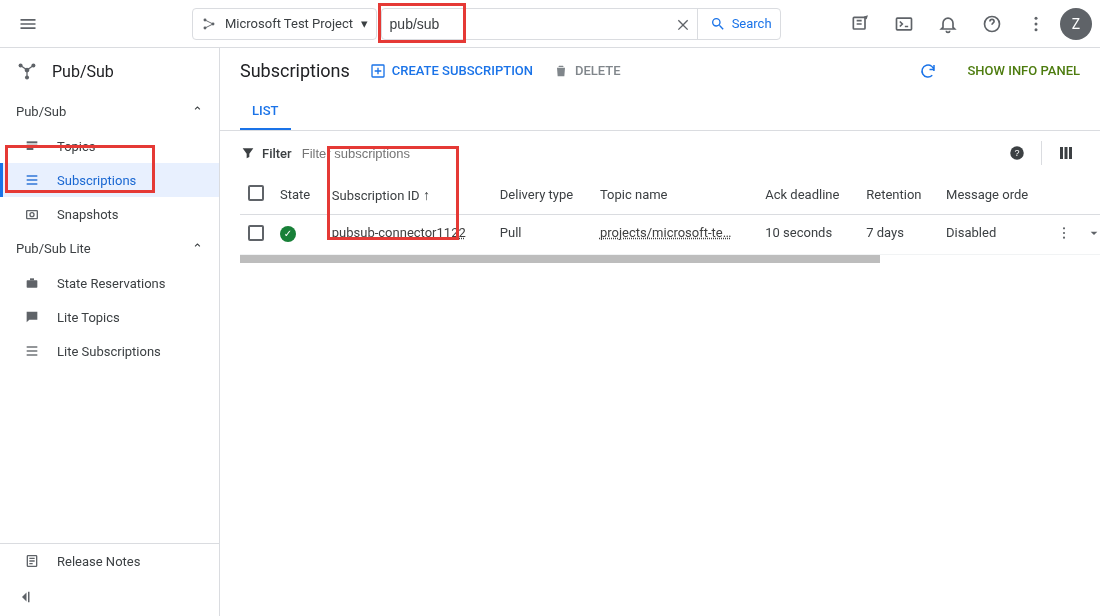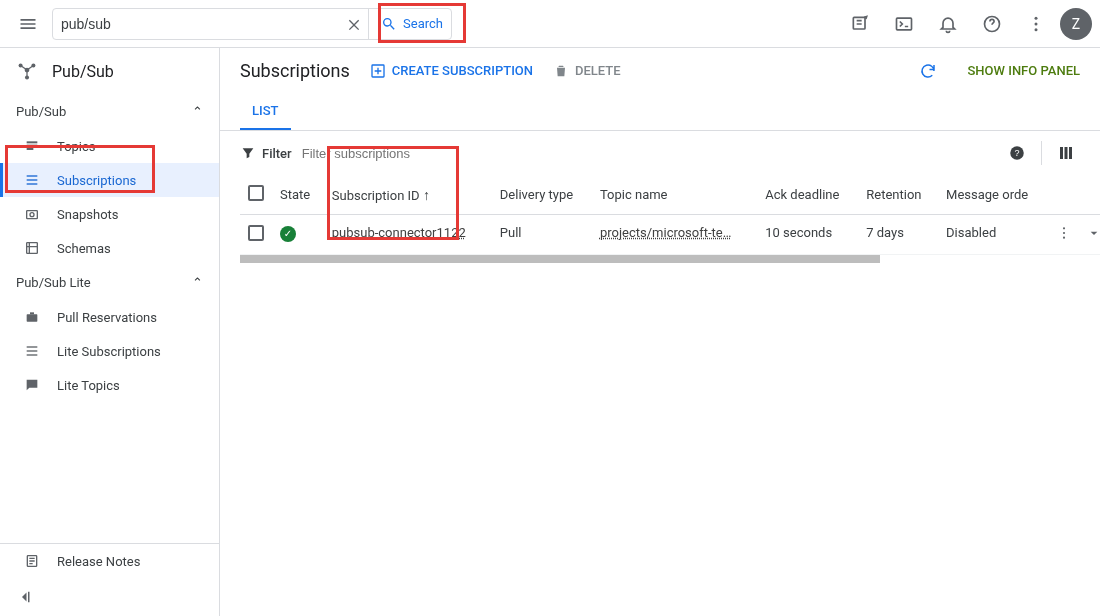--- a/index.html
+++ b/index.html
@@ -215,20 +215,33 @@
 </head>
 <body>
 
 <div class="topbar">
   <div class="icon-btn">
     <svg width="20" height="20" viewBox="0 0 24 24" fill="#5f6368">
         <path d="M3 6h18v2H3V6zm0 5h18v2H3v-2zm0 5h18v2H3v-2z"></path>
       </svg>
   </div>
 
+  <div class="project-picker">
+    <span>
+      <svg width="16" height="16" viewBox="0 0 24 24">
+          <circle cx="6" cy="6" r="2.2" fill="#5f6368"></circle>
+          <circle cx="6" cy="18" r="2.2" fill="#5f6368"></circle>
+          <circle cx="18" cy="12" r="2.2" fill="#5f6368"></circle>
+          <line x1="6" y1="6" x2="18" y2="12" stroke="#5f6368" stroke-width="1.4"></line>
+          <line x1="6" y1="18" x2="18" y2="12" stroke="#5f6368" stroke-width="1.4"></line>
+        </svg>
+    </span>
+    <span>Microsoft Test Project</span>
+    <span>▾</span>
+  </div>
 
   <div class="search-box" style="position:relative;">
     <input class="search-input" value="pub/sub" style="">
     <span class="icon-btn" style="width:28px;height:28px;">
       <svg width="16" height="16" viewBox="0 0 24 24" fill="#5f6368">
           <path d="M18.3 5.71L12 12.01l-6.3-6.3-1.41 1.41 6.3 6.3-6.3 6.29 1.41 1.42 6.3-6.3 6.3 6.3 1.41-1.42-6.3-6.29 6.3-6.3z"></path>
         </svg>
     </span>
     <span class="search-btn">
       <svg width="16" height="16" viewBox="0 0 24 24" fill="#1a73e8">
@@ -319,60 +332,51 @@
     </div>
     <div class="sidebar-item">
       <span class="sic">
           <svg width="16" height="16" viewBox="0 0 24 24" fill="none" stroke="#5f6368" stroke-width="2">
             <rect x="4" y="7" width="16" height="12" rx="1"></rect>
             <circle cx="12" cy="13" r="3"></circle>
           </svg>
         </span>
       <span>Snapshots</span>
     </div>
-    <div class="sidebar-item">
-      <span class="sic">
-          <svg width="16" height="16" viewBox="0 0 24 24" fill="none" stroke="#5f6368" stroke-width="2">
-            <rect x="4" y="4" width="16" height="16" rx="1"></rect>
-            <path d="M8 4v16M4 10h16"></path>
-          </svg>
-        </span>
-      <span>Schemas</span>
-    </div>
 
     <div class="sidebar-section-head">
       <span>Pub/Sub Lite</span>
       <span>⌃</span>
     </div>
     <div class="sidebar-item">
       <span class="sic">
           <svg width="16" height="16" viewBox="0 0 24 24" fill="#5f6368">
             <rect x="4" y="8" width="16" height="11" rx="1"></rect>
             <rect x="9" y="5" width="6" height="3"></rect>
           </svg>
         </span>
-      <span>Pull Reservations</span>
+      <span>State Reservations</span>
+    </div>
+    <div class="sidebar-item">
+      <span class="sic">
+          <svg width="16" height="16" viewBox="0 0 24 24" fill="#5f6368">
+            <path d="M4 4h16v12H8l-4 4V4z"></path>
+          </svg>
+        </span>
+      <span>Lite Topics</span>
     </div>
     <div class="sidebar-item">
       <span class="sic">
           <svg width="16" height="16" viewBox="0 0 24 24" fill="#5f6368">
             <rect x="4" y="5" width="16" height="2"></rect>
             <rect x="4" y="11" width="16" height="2"></rect>
             <rect x="4" y="17" width="16" height="2"></rect>
           </svg>
         </span>
       <span>Lite Subscriptions</span>
-    </div>
-    <div class="sidebar-item">
-      <span class="sic">
-          <svg width="16" height="16" viewBox="0 0 24 24" fill="#5f6368">
-            <path d="M4 4h16v12H8l-4 4V4z"></path>
-          </svg>
-        </span>
-      <span>Lite Topics</span>
     </div>
 
     <div class="sidebar-footer">
       <div class="sidebar-item">
         <span class="sic">
             <svg width="16" height="16" viewBox="0 0 24 24" fill="none" stroke="#5f6368" stroke-width="2">
               <rect x="5" y="4" width="14" height="16" rx="1"></rect>
               <path d="M8 8h8M8 12h8M8 16h5"></path>
             </svg>
           </span>

